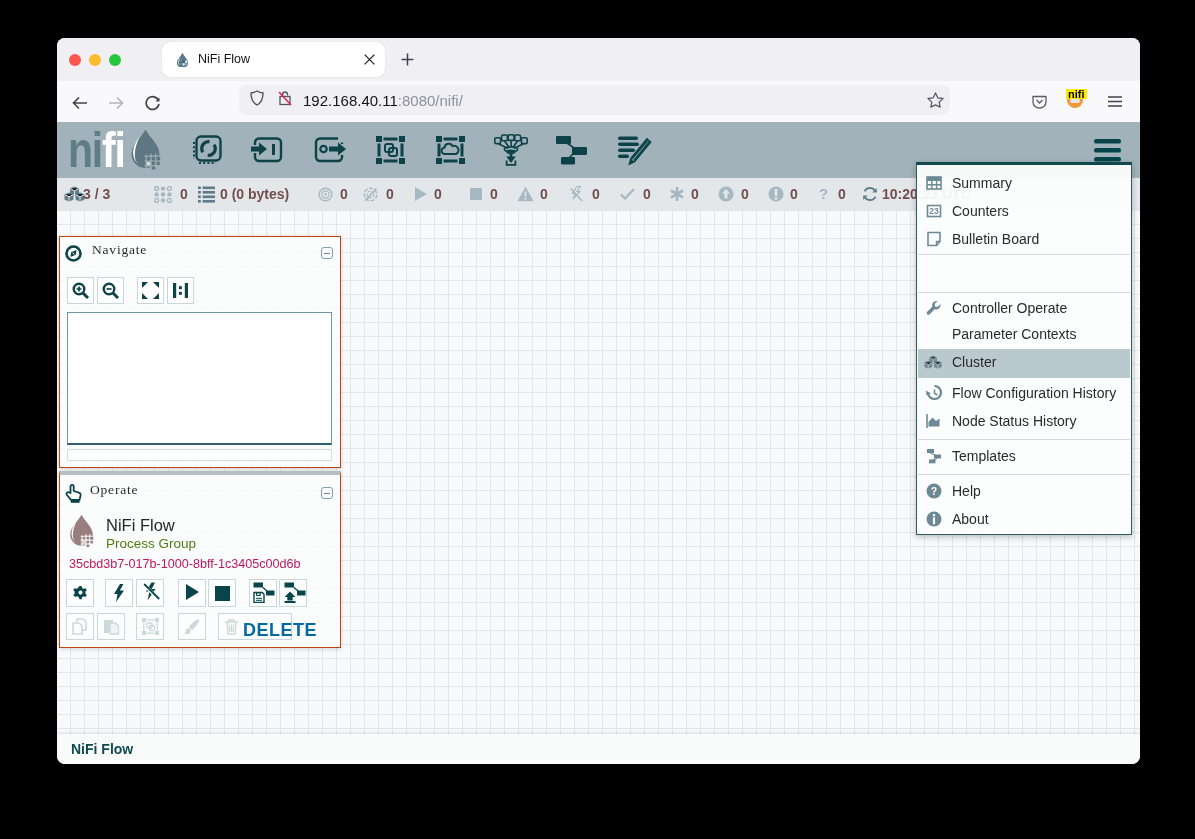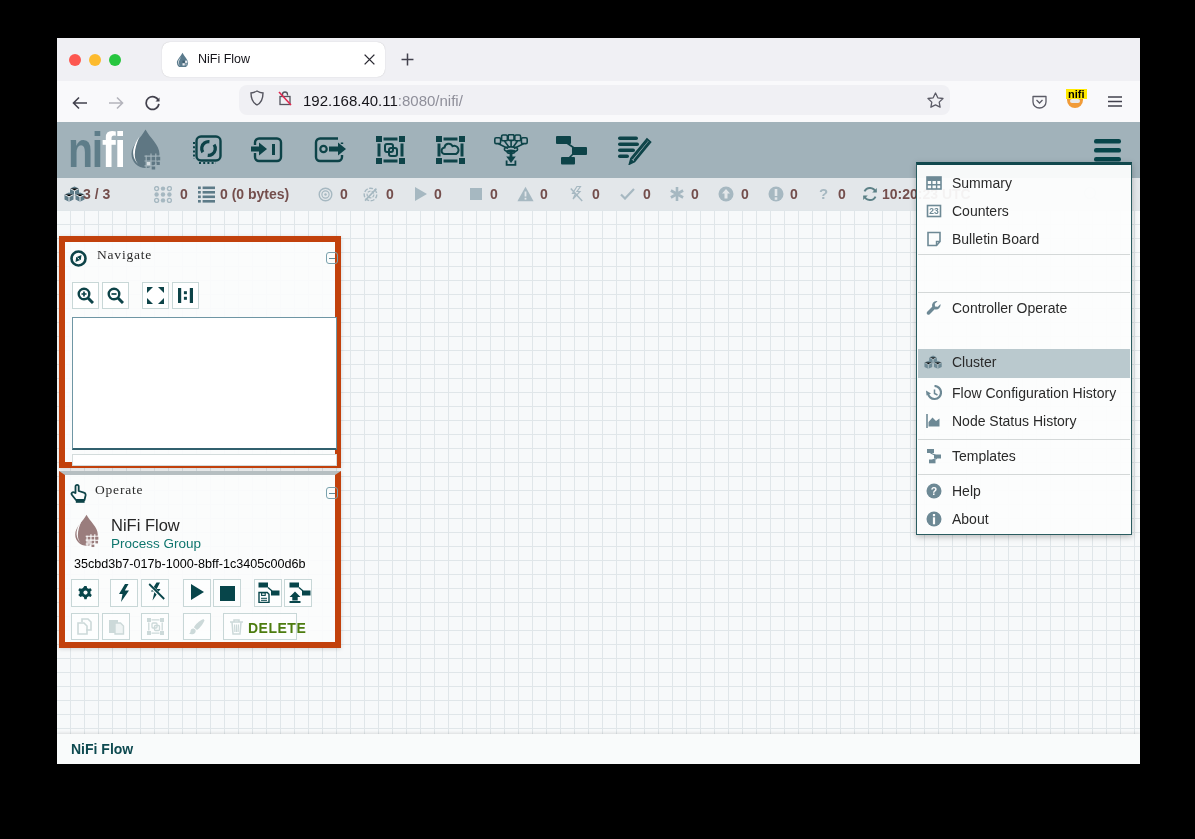--- a/index.html
+++ b/index.html
@@ -1,35 +1,35 @@
 <!DOCTYPE html>
 <html><head>
 <meta charset="utf-8">
 <style>
 * { margin:0; padding:0; box-sizing:border-box; }
 html,body { width:1195px; height:839px; background:#000; font-family:"Liberation Sans", sans-serif; overflow:hidden; }
 .ab { position:absolute; }
-.win { position:absolute; left:57px; top:38px; width:1083px; height:726px; border-radius:0; overflow:hidden; background:#f9f9fb; }
+.win { position:absolute; left:57px; top:38px; width:1083px; height:726px; border-radius:8px; overflow:hidden; background:#f9f9fb; }
 .tabbar { left:0; top:0; width:1083px; height:43px; background:#f0f0f4; }
 .light { width:12px; height:12px; border-radius:50%; top:16px; }
 .tab { left:105px; top:4px; width:223px; height:35px; background:#fff; border-radius:8px; box-shadow:0 0 1px rgba(0,0,0,.25); }
 .tabtxt { left:36px; top:10px; font-size:12.5px; color:#15141a; }
 .navbar { left:0; top:43px; width:1172px; height:41px; background:#f9f9fb; }
 .urlbar { left:182px; top:4px; width:711px; height:30px; background:#f0f0f4; border-radius:8px; }
 .urltxt { left:246px; top:11px; font-size:15px; color:#15141a; }
 .urltxt .dim { color:#8f8f9a; }
 .nifibar { left:0; top:84px; width:1083px; height:56px; background:#a1b2ba; }
 .statusbar { left:0; top:140px; width:1083px; height:32px; background:#e3e7ea; }
 .scount { position:absolute; font-size:14px; font-weight:bold; color:#744e4c; top:8px; }
 .canvas { left:0; top:172px; width:1083px; height:524px; background-color:#f7f9fa;
   background-image:linear-gradient(to right,#e0e6e9 1px,transparent 1px),linear-gradient(to bottom,#e0e6e9 1px,transparent 1px);
   background-size:14px 14px; background-position:13px 0px; }
 .crumb { left:0; top:696px; width:1083px; height:30px; background:rgba(249,251,251,.95); box-shadow:0 -1px 3px rgba(0,0,0,.12); }
 .crumbtxt { left:14px; top:7px; font-size:14px; font-weight:bold; color:#0e4a50; }
-.panel { background:rgba(251,252,252,.92); border:6px solid #c2410c; box-shadow:0 1px 4px rgba(0,0,0,.15); }
+.panel { background:rgba(251,252,252,.92); border:1px solid #c2410c; box-shadow:0 1px 4px rgba(0,0,0,.15); }
 .nav-panel { left:2px; top:198px; width:282px; height:232px; }
 .op-panel { left:2px; top:433px; width:282px; height:177px; border-top:4px solid #b6bec1; }
 .ptitle { font-family:"Liberation Serif", serif; font-size:13.5px; letter-spacing:0.8px; color:#2b2b2b; }
 .collapse { width:12px; height:12px; border:1px solid #7aa2ae; border-radius:3px; }
 .collapse:after { content:""; position:absolute; left:2px; top:4.5px; width:6px; height:1.6px; background:#5e8b98; }
 .navbtn { width:27px; height:27px; background:#fff; border:1px solid #c8d7d7; }
 .opbtn { position:absolute; height:28px; background:rgba(255,255,255,.6); border:1px solid #c8d7d7; }
 .menu { left:859px; top:124px; width:216px; height:373px; background:rgba(252,253,253,.94); border:1px solid #2a5c60; border-top:3px solid #11484d; box-shadow:0 2px 6px rgba(0,0,0,.25); }
 .mrow { position:absolute; left:1px; width:212px; height:28px; }
 .mtxt { position:absolute; left:34px; top:4px; font-size:14px; color:#2a2a2a; }
@@ -380,22 +380,22 @@
           <path d="M14.5 28.2 H31 M14.5 33 H31 M14.5 37.8 H30"></path>
         </g>
         <g fill="#9a7d7d">
           <rect x="26.6" y="28.8" width="3.6" height="3.6"></rect>
           <rect x="26.6" y="33.8" width="3.2" height="3.2"></rect>
         </g>
         <rect x="16.8" y="33.8" width="3.6" height="3.6" fill="#e3d8d8"></rect>
         <rect x="21.7" y="38.5" width="3.5" height="3" fill="#9a7d7d"></rect>
       </svg>
     <div class="ab" style="left:46px;top:41px;font-size:16.5px;color:#262626">NiFi Flow</div>
-    <div class="ab" style="left:46px;top:61px;font-size:13.5px;color:#0f766e">Process Group</div>
-    <div class="ab" style="left:9px;top:82px;font-size:12.6px;color:#000000">35cbd3b7-017b-1000-8bff-1c3405c00d6b</div>
+    <div class="ab" style="left:46px;top:61px;font-size:13.5px;color:#4d7c0f">Process Group</div>
+    <div class="ab" style="left:9px;top:82px;font-size:12.6px;color:#be185d">35cbd3b7-017b-1000-8bff-1c3405c00d6b</div>
     <div class="ab opbtn" style="left:6px;top:104px;width:28px"></div>
     <svg class="ab" style="left:13px;top:111px" width="15" height="15" viewBox="0 0 16 16">
         <path d="M6.8 0 h2.4 l.5 2 a6 6 0 0 1 1.8 1 l2-.6 1.2 2.1 -1.5 1.4 a6 6 0 0 1 0 2.2 l1.5 1.4 -1.2 2.1 -2-.6 a6 6 0 0 1 -1.8 1 l-.5 2 h-2.4 l-.5-2 a6 6 0 0 1 -1.8-1 l-2 .6 L.3 9.5 1.8 8.1 a6 6 0 0 1 0-2.2 L.3 4.5 1.5 2.4 l2 .6 a6 6 0 0 1 1.8-1 Z" fill="#07454a"></path>
         <circle cx="8" cy="7" r="2.2" fill="#fafafa"></circle>
       </svg>
     <div class="ab opbtn" style="left:45px;top:104px;width:28px"></div>
     <svg class="ab" style="left:53px;top:109px" width="12" height="18" viewBox="0 0 12 18">
         <path d="M7 0 L1 10 H4.5 L3 18 L11 6.5 H6.8 L10.5 0 Z" fill="#07454a"></path>
       </svg>
     <div class="ab opbtn" style="left:75.5px;top:104px;width:28px"></div>
@@ -456,21 +456,21 @@
     <div class="ab opbtn dis" style="left:117.5px;top:138px;width:28px;height:27px"></div>
     <svg class="ab" style="left:124px;top:143px" width="17" height="17" viewBox="0 0 17 17">
         <path d="M14.5 1 C10 3 6 6.5 5 9.5 L8 12 C10.5 10.5 14 6 15.5 2.5 Z" fill="#ccd9d9"></path>
         <path d="M4.5 10.5 a3 3 0 0 0-3 3 c0 1-.7 1.8-1.5 2 1.5 1 4.5 1.3 6-.5 1-1.2.8-2.8.3-3.5 Z" fill="#ccd9d9"></path>
       </svg>
     <div class="ab opbtn dis" style="left:157.5px;top:138px;width:74px;height:27px"></div>
     <svg class="ab" style="left:164px;top:143px" width="15" height="17" viewBox="0 0 15 17">
         <path d="M1 4 H14 M5 4 V2 h5 v2 M3 4 l1 12 h7 l1-12" stroke="#ccd9d9" stroke-width="1.5" fill="none"></path>
         <path d="M5.5 6.5 l.4 7.5 M7.5 6.5 v7.5 M9.5 6.5 l-.4 7.5" stroke="#ccd9d9" stroke-width="1.2"></path>
       </svg>
-    <div class="ab" style="left:183px;top:145px;font-size:14px;font-weight:bold;letter-spacing:.5px;color:#4d7c0f">DELETE</div>
+    <div class="ab" style="left:183px;top:145px;font-size:18px;font-weight:bold;letter-spacing:.5px;color:#0369a1">DELETE</div>
   </div>
   <div class="ab menu">
     <div class="mrow" style="top:6px">
         <svg class="micon" viewBox="0 0 16 16">
           <rect x="1" y="2" width="14" height="12" fill="none" stroke="#6d8995" stroke-width="1.6"></rect>
           <rect x="1" y="2" width="14" height="4" fill="#6d8995"></rect>
           <path d="M5.8 6 V14 M10.6 6 V14 M1 9.8 H15" stroke="#6d8995" stroke-width="1.4"></path>
         </svg>
         <div class="mtxt">Summary</div>
       </div>
@@ -488,20 +488,23 @@
         </svg>
         <div class="mtxt">Bulletin Board</div>
       </div>
     <div class="msep" style="top:89px"></div>
     <div class="msep" style="top:127px"></div>
     <div class="mrow" style="top:131px">
         <svg class="micon" viewBox="0 0 16 16">
           <path d="M10.5 1 a4.5 4.5 0 0 0-4.3 5.8 L1 12 a1.8 1.8 0 0 0 2.5 2.5 L8.7 9.3 A4.5 4.5 0 0 0 14.5 4 L11.8 6.7 9 6.5 8.8 3.7 11.5 1.2 Z" fill="#6d8995"></path>
         </svg>
         <div class="mtxt">Controller Operate</div>
+      </div>
+    <div class="mrow" style="top:157px">
+        <div class="mtxt">Parameter Contexts</div>
       </div>
     <div class="mrow" style="top:216px">
         <svg class="micon" viewBox="0 0 16 16">
           <path d="M8.5 1 A6.5 6.5 0 1 1 2 8" fill="none" stroke="#6d8995" stroke-width="2.2"></path>
           <path d="M0 5.5 L5 8.5 0.5 10.5 Z" fill="#6d8995"></path>
           <path d="M8.5 4.5 V8.5 L11.5 10" stroke="#6d8995" stroke-width="1.5" fill="none"></path>
         </svg>
         <div class="mtxt">Flow Configuration History</div>
       </div>
     <div class="mrow hl" style="top:184px;height:29px">

